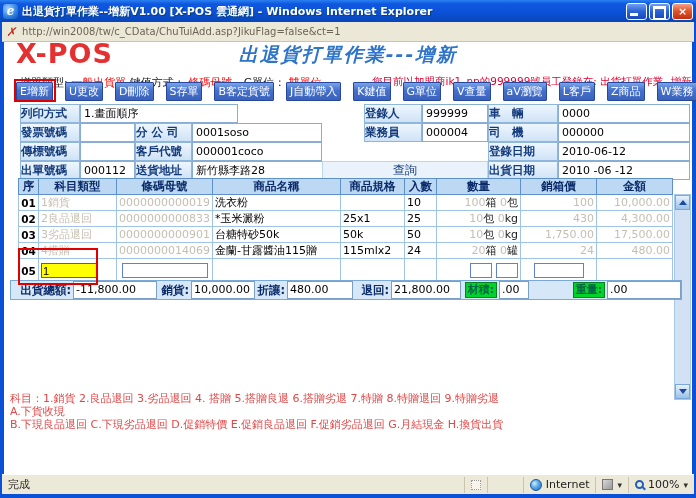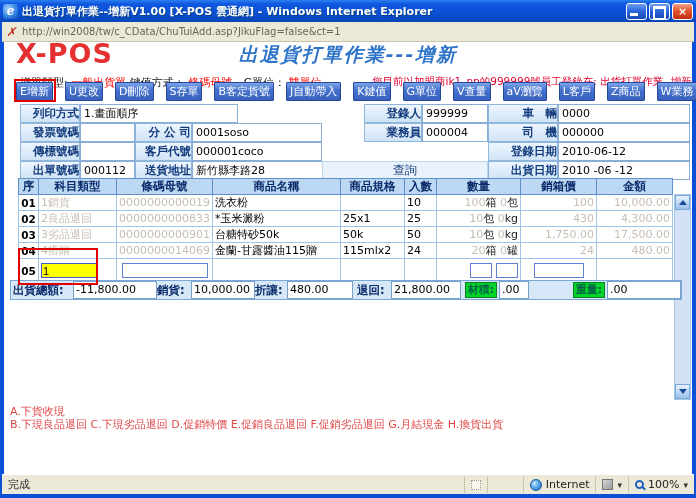--- a/index.html
+++ b/index.html
@@ -39,21 +39,21 @@
   .infobar .red { color:#ff0000; }
   .login-status { position:absolute; left:352px; top:0; font-size:10.5px; color:#e00030; }
   
   .toolbar { position:absolute; left:12px; top:40px; width:662px; height:19px; display:flex; gap:12px; }
   .tbtn { flex:1 1 auto; background:linear-gradient(180deg,#7aa4e8,#4470cc 45%,#3a62bc);
     border:1px solid #26479c; color:#fff; font-size:11px; line-height:17px;
     text-align:center; white-space:nowrap; padding:0 3px; border-radius:1px; cursor:pointer; }
   
   .f-lbl { position:absolute; height:19px; background:linear-gradient(180deg,#eef6fe,#cfe3f6);
     border:1px solid #8fb6dc; color:#123a7c; font-size:11.5px; font-weight:bold;
-    line-height:17px; text-align:right; white-space:nowrap; overflow:hidden; }
+    line-height:17px; text-align:left; white-space:nowrap; overflow:hidden; }
   .f-val { position:absolute; height:19px; background:#fff; border:1px solid #88aed6;
     color:#000; font-size:11px; line-height:17px; padding:0 3px; white-space:nowrap; overflow:hidden; }
   .query-btn { position:absolute; height:19px; background:#eaf3fc; border:1px solid #bcd6ee;
     color:#123a7c; font-size:12px; line-height:17px; text-align:center; cursor:pointer; }
   
   table.grid { position:absolute; left:14px; top:136px; width:654px; border-collapse:collapse;
     table-layout:fixed; border:1px solid #4878b8; }
   .grid th { background:#bcd8f2; color:#0a2a6a; font-size:11.5px; font-weight:bold;
     height:16px; border:1px solid #5e90c8; padding:0; white-space:nowrap; overflow:hidden; }
   .grid td { height:15px; border:1px solid #a0c4e8; font-size:11px; padding:0 2px;
@@ -67,21 +67,21 @@
   tr.entry td { height:24px; }
   .yellow-input { width:56px; height:15px; background:#ffff00; border:1px solid #4060c0;
     font-size:11px; padding:0 1px; color:#000; }
   .line-input { width:86px; height:15px; background:#fff; border:1px solid #6080d0; font-size:11px; }
   .mini { width:22px; height:15px; background:#fff; border:1px solid #6080d0; margin-left:4px; }
   .price-in { width:50px; height:15px; background:#fff; border:1px solid #6080d0; }
   
   .totals-strip { position:absolute; left:6px; top:238px; width:672px; height:20px;
     background:#d6e8f8; border:1px solid #7aa8d8; }
   .t-lbl { position:absolute; top:1px; height:16px; font-size:11.5px; font-weight:bold;
-    color:#0a2a6a; line-height:16px; white-space:nowrap; }
+    color:#0a2a6a; line-height:16px; text-align:right; white-space:nowrap; }
   .t-val { position:absolute; top:0; height:18px; background:#fff; border:1px solid #7aa0c8;
     font-size:11px; line-height:16px; padding:0 2px; white-space:nowrap; }
   .t-green { position:absolute; top:1px; height:16px; background:#00d42a; border:1px solid #0a8020;
     color:#064; font-size:11px; font-weight:bold; line-height:14px; text-align:center; white-space:nowrap; }
   .formula { position:absolute; left:6px; top:262px; font-size:12px; color:#111; }
   
   .legend-line { position:absolute; left:6px; font-size:11px; color:#e04848; white-space:nowrap; }
   
   .vscroll { position:absolute; left:670px; top:152px; width:17px; height:206px;
     background:#d2e2f4; border:1px solid #a8c8e8; }
@@ -302,20 +302,21 @@
       <span class="t-lbl" style="left:244px;width:30px">折讓:</span>
       <span class="t-val" style="left:276px;width:66px">480.00</span>
       <span class="t-lbl" style="left:346px;width:32px">退回:</span>
       <span class="t-val" style="left:380px;width:70px">21,800.00</span>
       <span class="t-green" style="left:454px;width:32px">材積:</span>
       <span class="t-val" style="left:488px;width:30px">.00</span>
       <span class="t-green" style="left:562px;width:32px">重量:</span>
       <span class="t-val" style="left:596px;width:74px">.00</span>
     </div>
 
+    <div class="legend-line" style="top:349px">科目：1.銷貨 2.良品退回 3.劣品退回 4. 搭贈 5.搭贈良退 6.搭贈劣退 7.特贈 8.特贈退回 9.特贈劣退</div>
     <div class="legend-line" style="top:362px">A.下貨收現</div>
     <div class="legend-line" style="top:375px">B.下現良品退回 C.下現劣品退回 D.促銷特價 E.促銷良品退回 F.促銷劣品退回 G.月結現金 H.換貨出貨</div>
 
     <div class="ann" style="left:10px;top:37px;width:42px;height:23px"></div>
     <div class="ann" style="left:14px;top:206px;width:80px;height:37px"></div>
   </div>
 
   <div class="statusbar">
     <span class="sb-left">完成</span>
     <span class="sb-pane">

